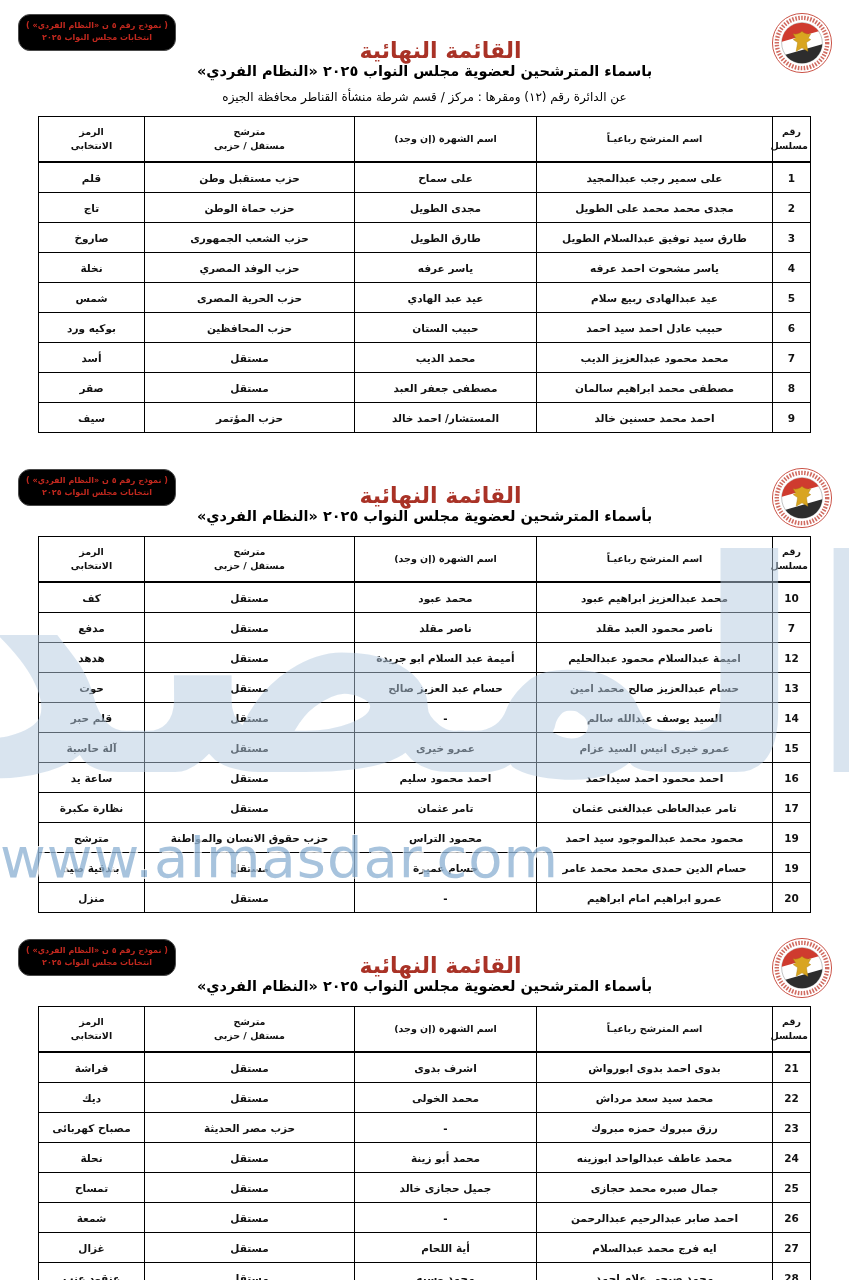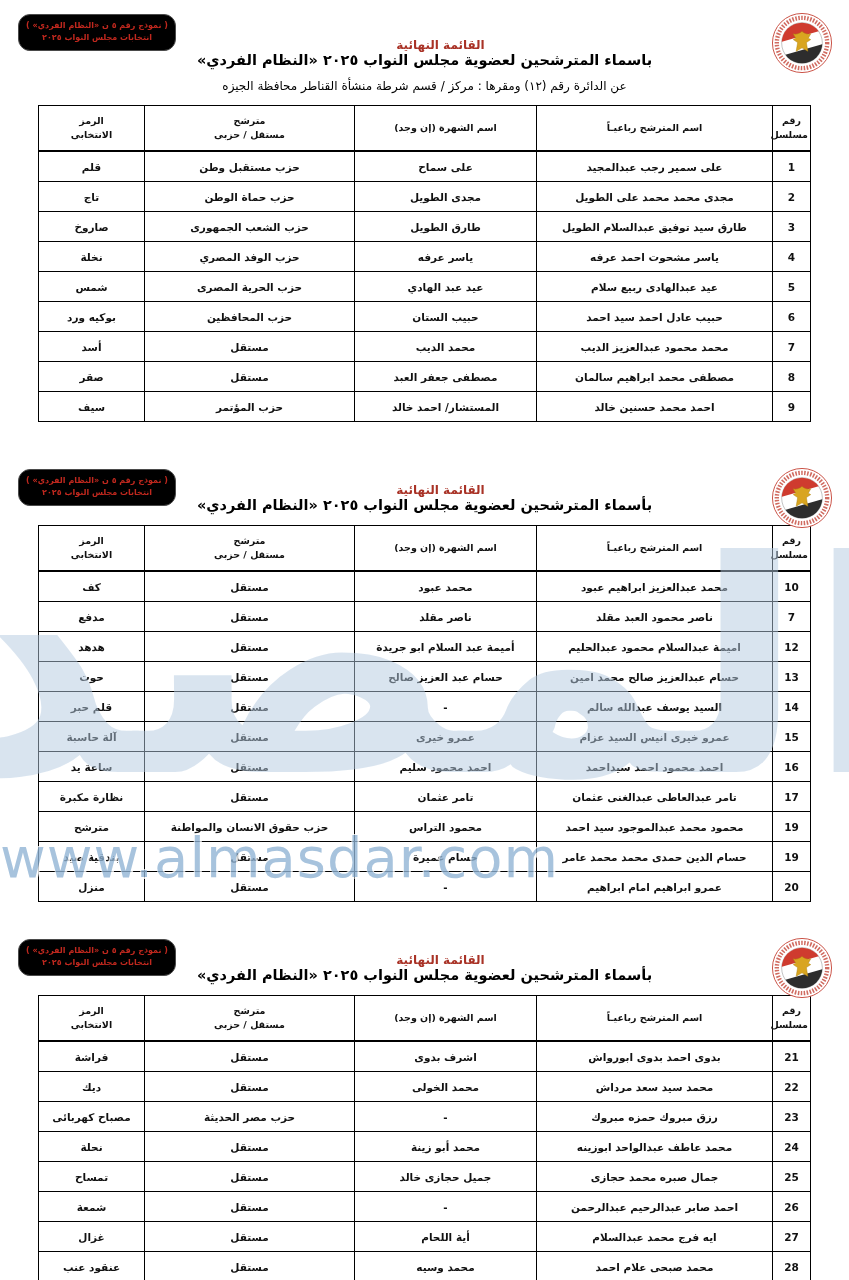--- a/index.html
+++ b/index.html
@@ -17,21 +17,21 @@
     position:absolute;top:14px;left:18px;width:148px;
     border:1.2px solid #4a4a4a;border-radius:12px;
     padding:5px 4px;text-align:center;direction:rtl;
     color:#c0281e;font-size:8px;font-weight:bold;line-height:1.55;
     background:#000000;
   }
   .logo-wrap{position:absolute;top:12px;right:16px;width:62px;height:62px;}
 
   .title{
     text-align:center;direction:rtl;color:#a93226;
-    font-weight:bold;font-size:12px;padding-top:38px;padding-left:32px;
+    font-weight:bold;font-size:22px;padding-top:38px;padding-left:32px;
   }
   .sec2 .title,.sec3 .title{padding-top:28px;}
   .subtitle{
     text-align:center;direction:rtl;font-weight:bold;
     font-size:14.5px;color:#000;
   }
   .district{
     text-align:center;direction:rtl;font-weight:normal;
     font-size:12px;margin-top:11px;color:#000;
   }

